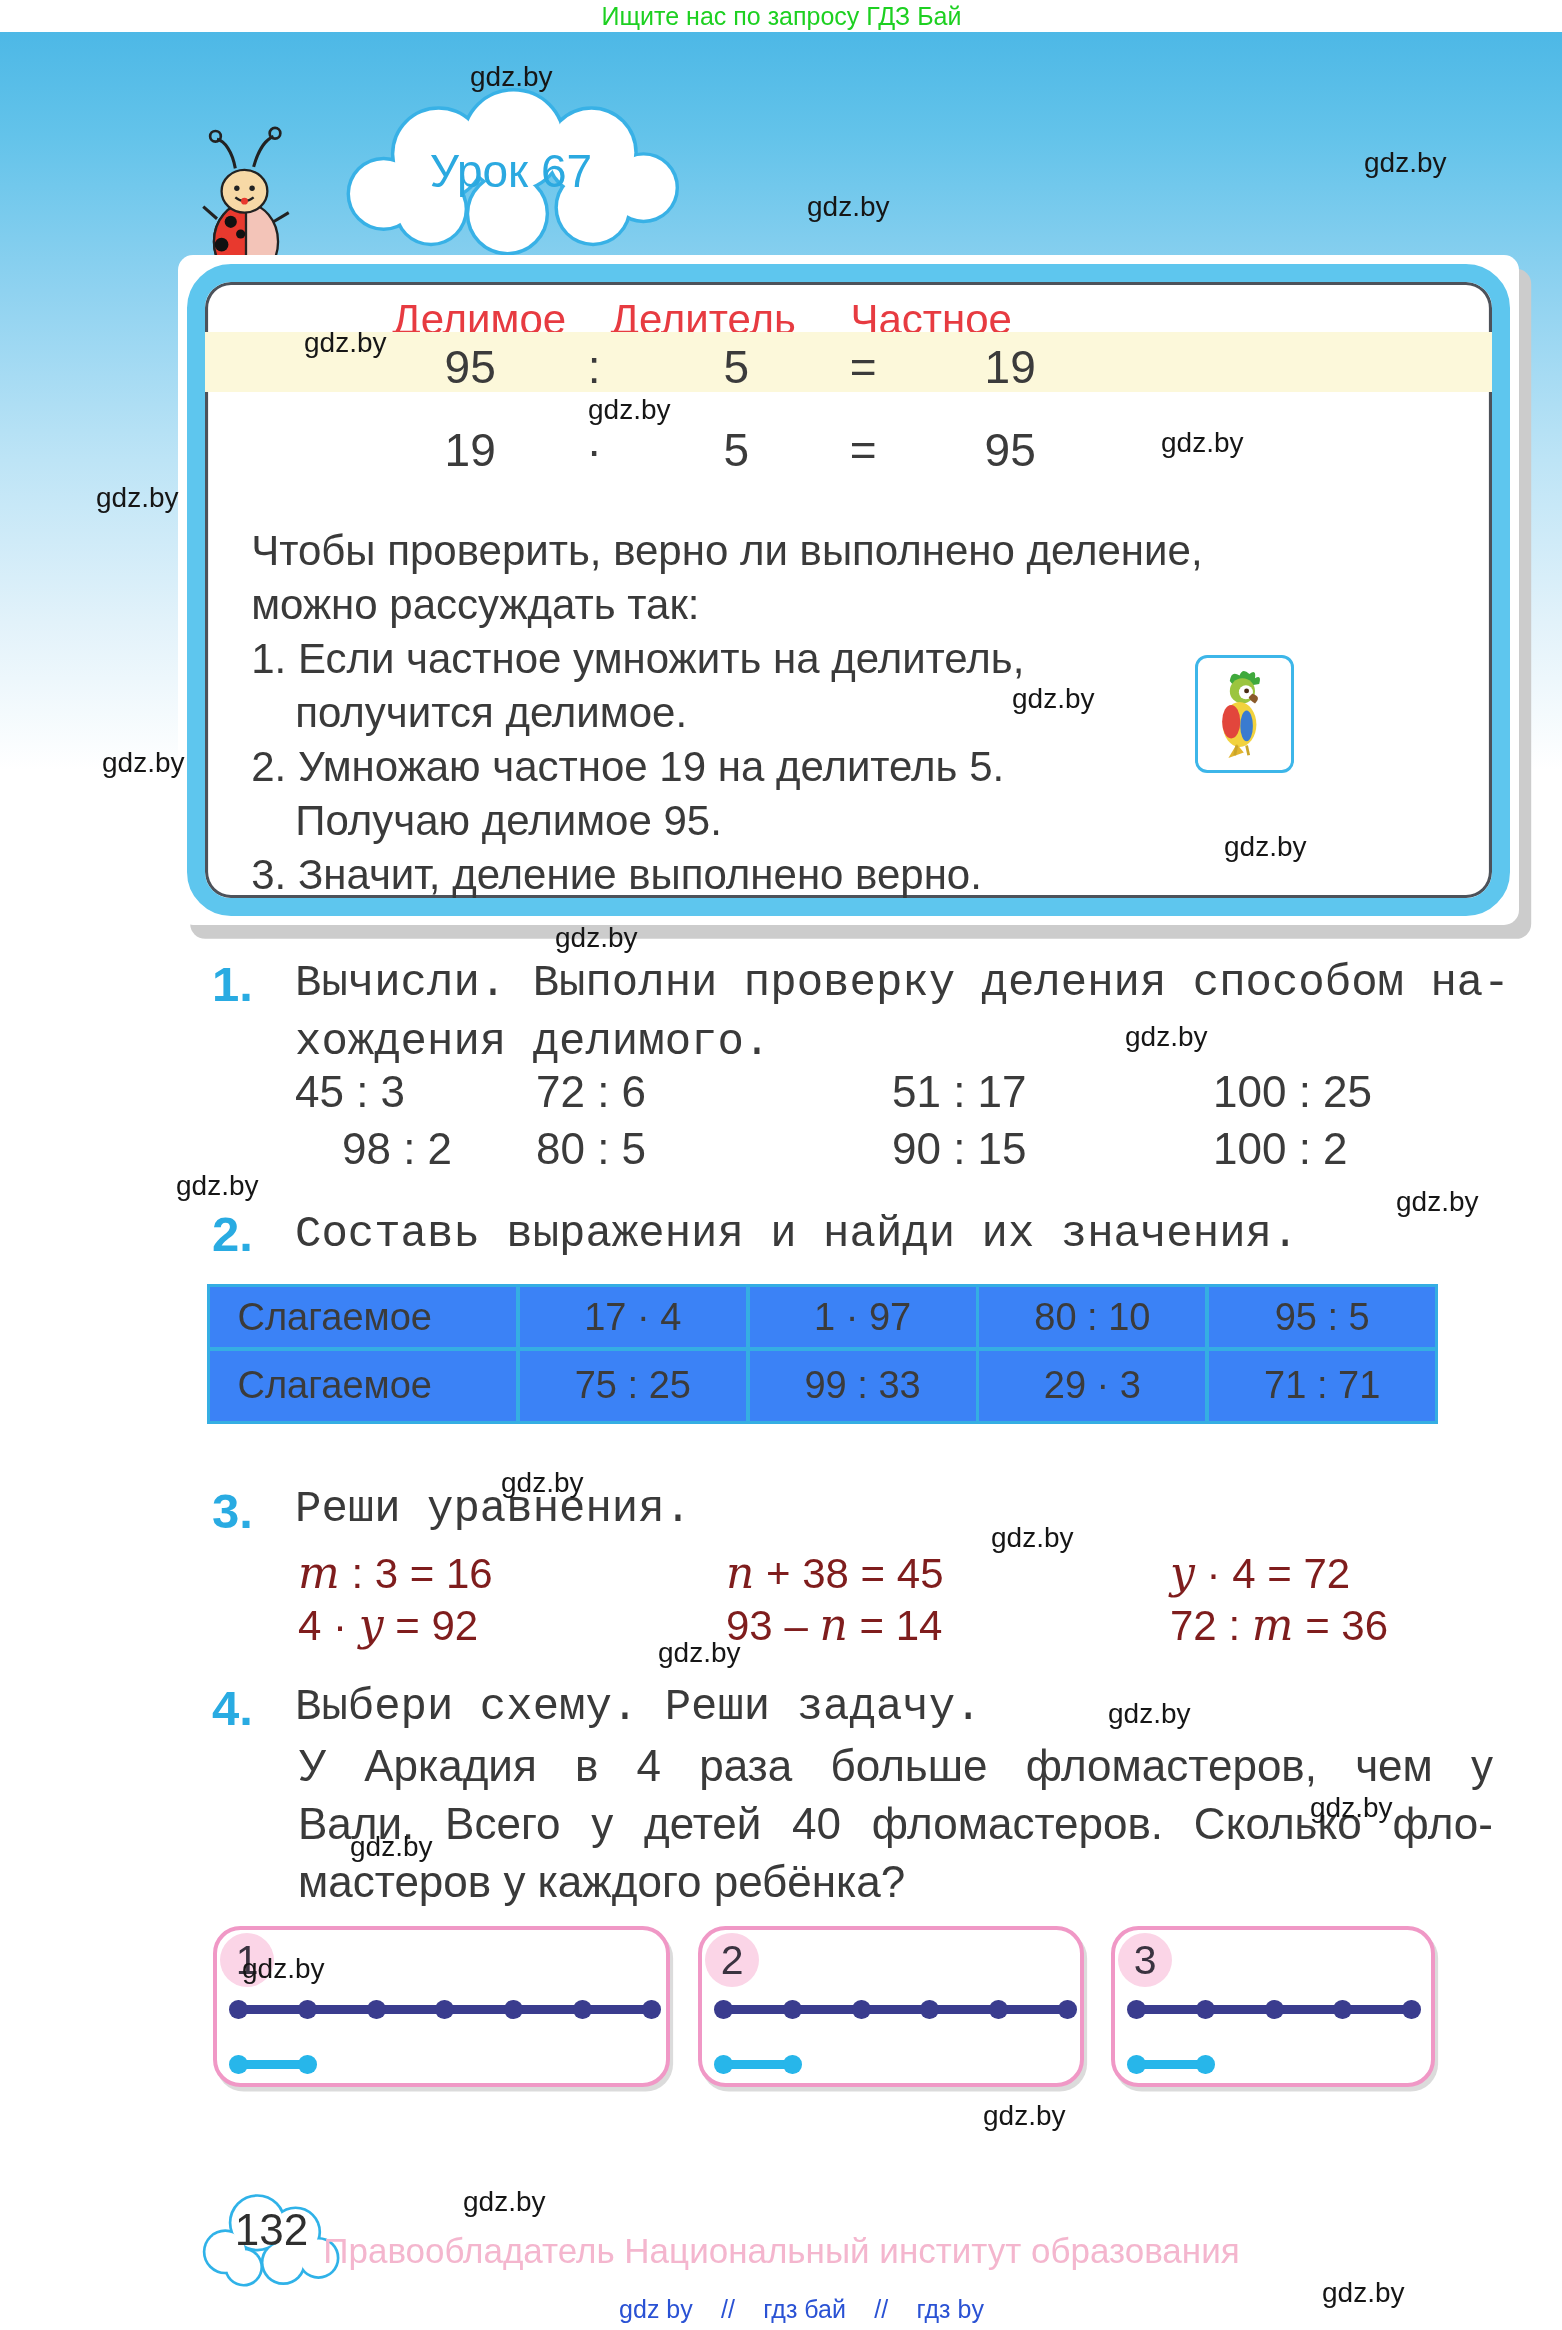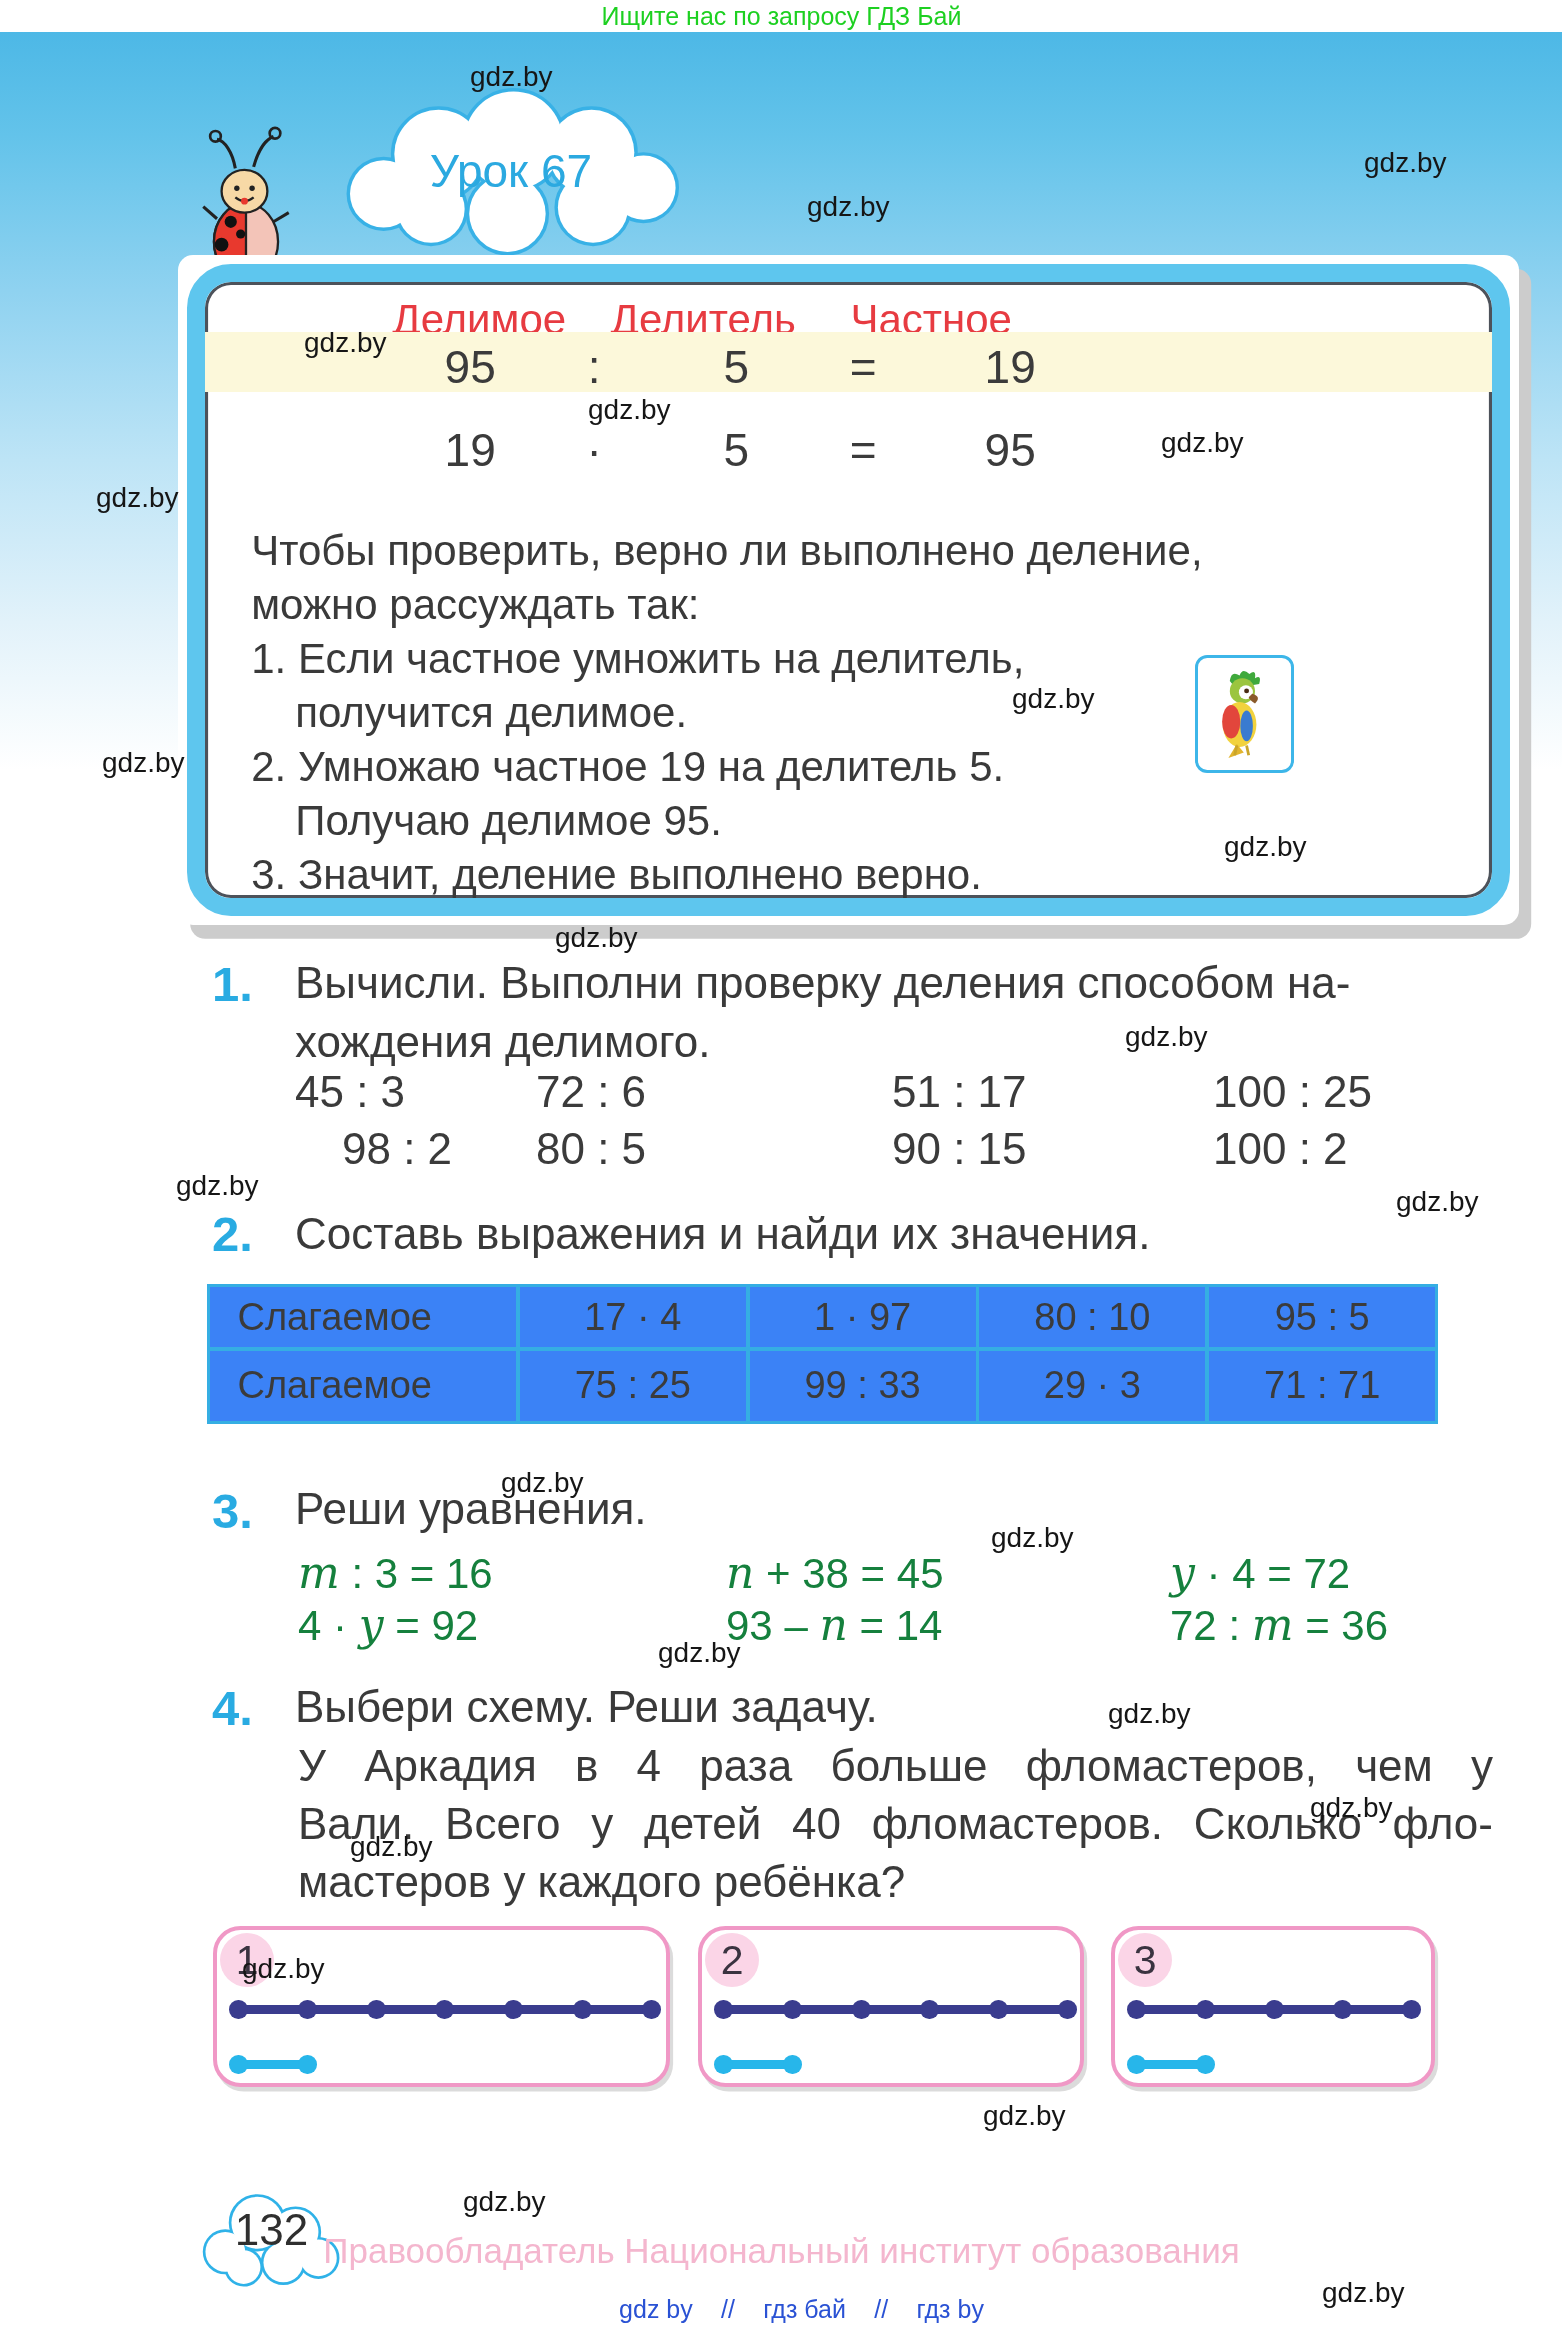--- a/index.html
+++ b/index.html
@@ -28,33 +28,33 @@
   .fact-row{position:absolute;left:0;right:0;height:54px;}
   .fact-row-1{top:58px;} .fact-row-2{top:141px;}
   .fact-tok{position:absolute;transform:translateX(-50%);font-size:46px;color:#3b3b3b;white-space:pre;}
   .info-lines{position:absolute;left:46px;top:242px;right:23px;font-size:42px;line-height:54px;color:#3a3a3a;}
   .info-line.ind{padding-left:44px;}
   
   .parrot-box{position:absolute;left:1195px;top:655px;width:93px;height:112px;background:#fff;
               border:3.8px solid #3db6e9;border-radius:12.2px;display:flex;align-items:center;justify-content:center;}
   
   .ex-num{position:absolute;font-size:49px;font-weight:bold;color:#29abe2;}
-  .ex-title{position:absolute;font-size:44px;color:#3a3a3a;white-space:pre;}
+  .ex-title{position:absolute;font-size:44px;color:#3a3a3a;white-space:pre;font-family:Liberation Mono, monospace;}
   .ex1-problems{position:absolute;left:295px;top:1067px;width:1224px;height:122px;}
   .prob{position:absolute;font-size:44px;white-space:pre;color:#3b3b3b;}
   
   .ex2-table{position:absolute;left:207px;top:1284px;display:grid;
              grid-template-columns:306px 226px 226px 226px 226px;grid-template-rows:60px 70px;
              gap:3.8px;background:#35aee3;border:3.8px solid #35aee3;}
   .cell{background:#3b82f6;display:flex;align-items:center;justify-content:center;
         font-size:38px;color:#3b3b3b;white-space:pre;}
   .cell.head{justify-content:flex-start;padding-left:27.5px;}
   
   .ex3-eqs{position:absolute;left:298px;top:1547px;width:1224px;height:107px;}
-  .eq{position:absolute;font-size:42px;color:#15803d;white-space:pre;}
+  .eq{position:absolute;font-size:42px;color:#7f1d1d;white-space:pre;}
   .eq .var{font-family:"DejaVu Serif",serif;font-style:italic;font-size:44px;}
   
   .ex4-lines{position:absolute;left:298px;top:1737px;width:1195px;font-size:44px;line-height:58px;color:#3a3a3a;}
   .task-line.just{text-align:justify;text-align-last:justify;}
   
   .schema-box{position:absolute;top:1926px;height:161px;box-sizing:border-box;background:#fff;
               border:4.6px solid #f098c6;border-radius:27.5px;box-shadow:3.1px 4.6px 0 rgba(190,190,190,.55);}
   .schema-num{position:absolute;left:3.1px;top:3.1px;width:54px;height:54px;border-radius:50%;
               background:#fbd5e7;display:flex;align-items:center;justify-content:center;
               font-size:41px;color:#3a3340;}

